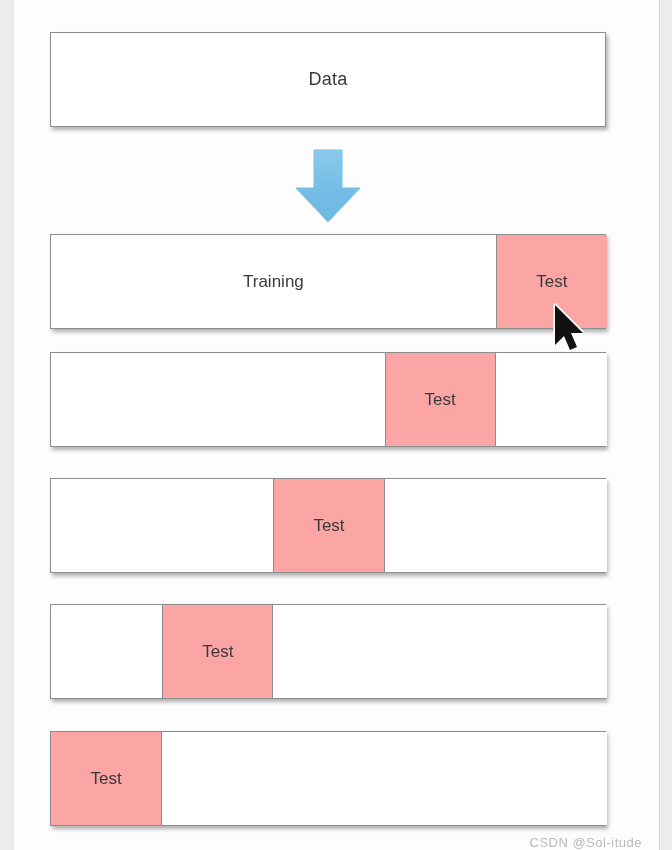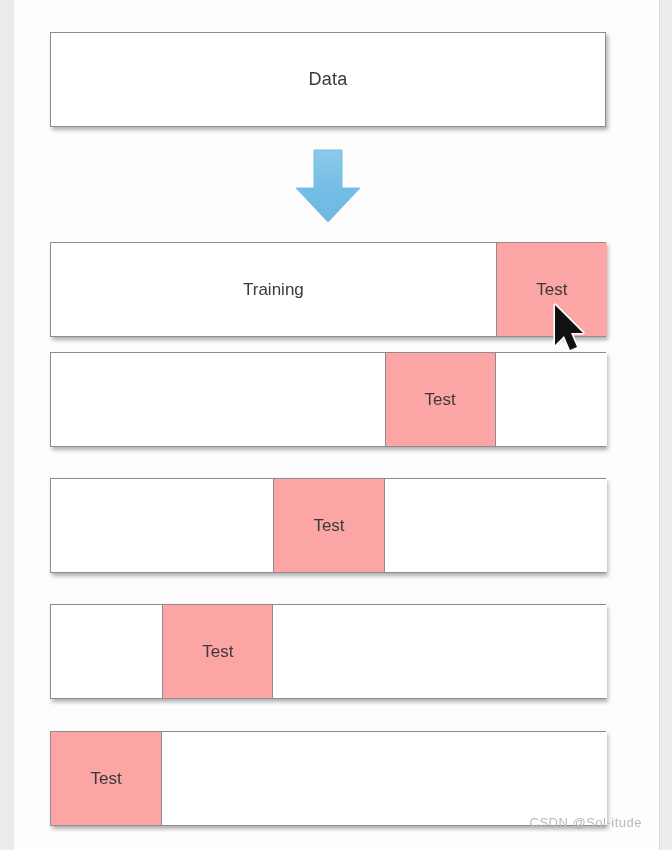--- a/index.html
+++ b/index.html
@@ -102,21 +102,21 @@
   #cursor{
     position:absolute;
     left:538px; top:303px;
     width:42px;height:54px;
     pointer-events:none;
   }
 
   
   #watermark{
     position:absolute;
-    right:18px; bottom:20px;
+    right:18px; bottom:0;
     font-size:13px;
     color:#b9b9b9;
     letter-spacing:0.5px;
     font-family:"Liberation Sans", sans-serif;
   }
 </style>
 </head>
 <body>
 
 <div id="canvas">
@@ -133,21 +133,21 @@
             <stop offset="0%" stop-color="#8ccaea"></stop>
             <stop offset="55%" stop-color="#74bde6"></stop>
             <stop offset="100%" stop-color="#6fb8e2"></stop>
           </linearGradient>
         </defs>
         <path d="M26,2 L54,2 L54,40 L72,40 L40,74 L8,40 L26,40 Z" fill="url(#ag)" stroke="#74bde6" stroke-width="1"></path>
       </svg>
     </div>
 
     <div id="folds">
-        <div class="fold" style="top: 234px; margin-top: 8px;">
+        <div class="fold" style="top: 234px;">
           <div class="seg train" style="left: 0px; width: 444.8px;">
             <span>Training</span>
           </div>
           <div class="seg test flush-right" style="left: 444.8px; width: 111.2px;">
             <span>Test</span>
           </div>
         </div>
         <div class="fold" style="top: 352px;">
           <div class="seg train" style="left: 0px; width: 333.6px;"></div>
           <div class="seg test" style="left: 333.6px; width: 111.2px;">

